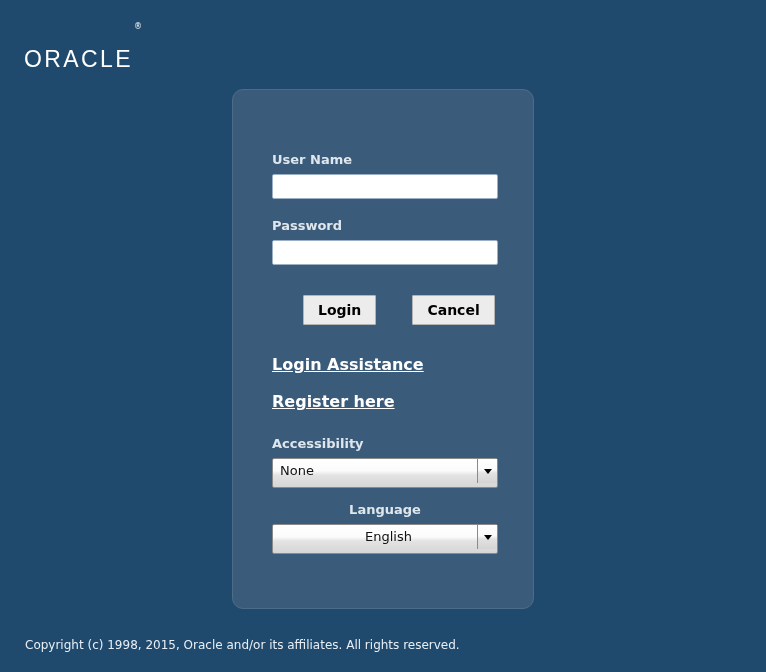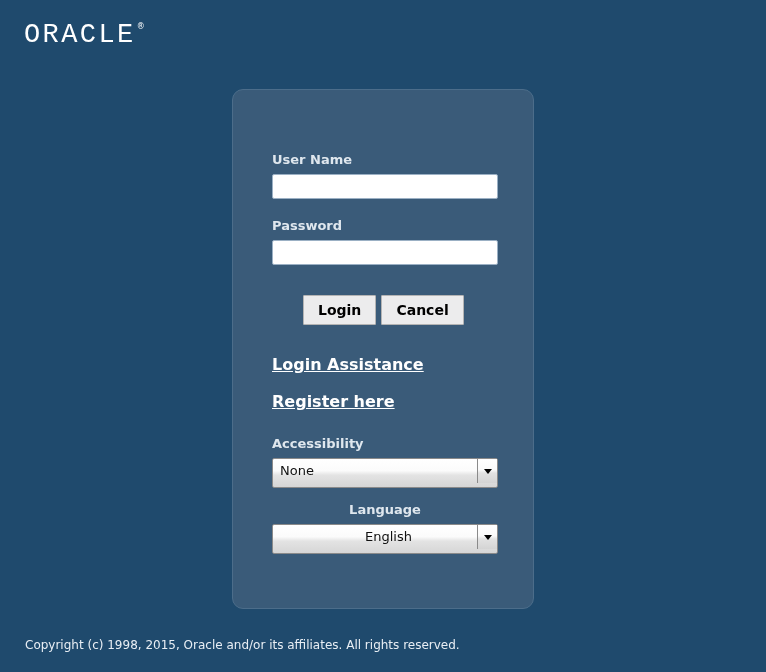--- a/index.html
+++ b/index.html
@@ -18,25 +18,26 @@
   
   .brand {
     position: absolute;
     left: 24px;
     top: 22px;
     display: flex;
     align-items: flex-start;
   }
   .brand-word {
     color: #ffffff;
-    font-size: 27px;
+    font-size: 23px;
     font-weight: 400;
     letter-spacing: 2.4px;
     line-height: 1;
-    font-family: Liberation Mono, monospace;
+    font-family: Liberation Sans, sans-serif;
+    margin-top: 26px;
   }
   .brand-tm {
     color: #ffffff;
     font-size: 8px;
     line-height: 1;
     margin-left: 1px;
     margin-top: 1px;
   }
 
   
@@ -96,21 +97,21 @@
     color: #000000;
     font-family: "DejaVu Sans", "Liberation Sans", sans-serif;
     font-size: 14px;
     font-weight: bold;
     line-height: 28px;
     text-align: center;
     padding: 0 14px;
     cursor: pointer;
   }
   .btn-login { min-width: 62px; }
-  .btn-cancel { min-width: 70px; }
+  .btn-cancel { min-width: 70px; margin-left: 31px; }
 
   
   .link {
     position: absolute;
     left: 39px;
     color: #ffffff;
     font-size: 16px;
     font-weight: bold;
     text-decoration: underline;
     white-space: nowrap;

